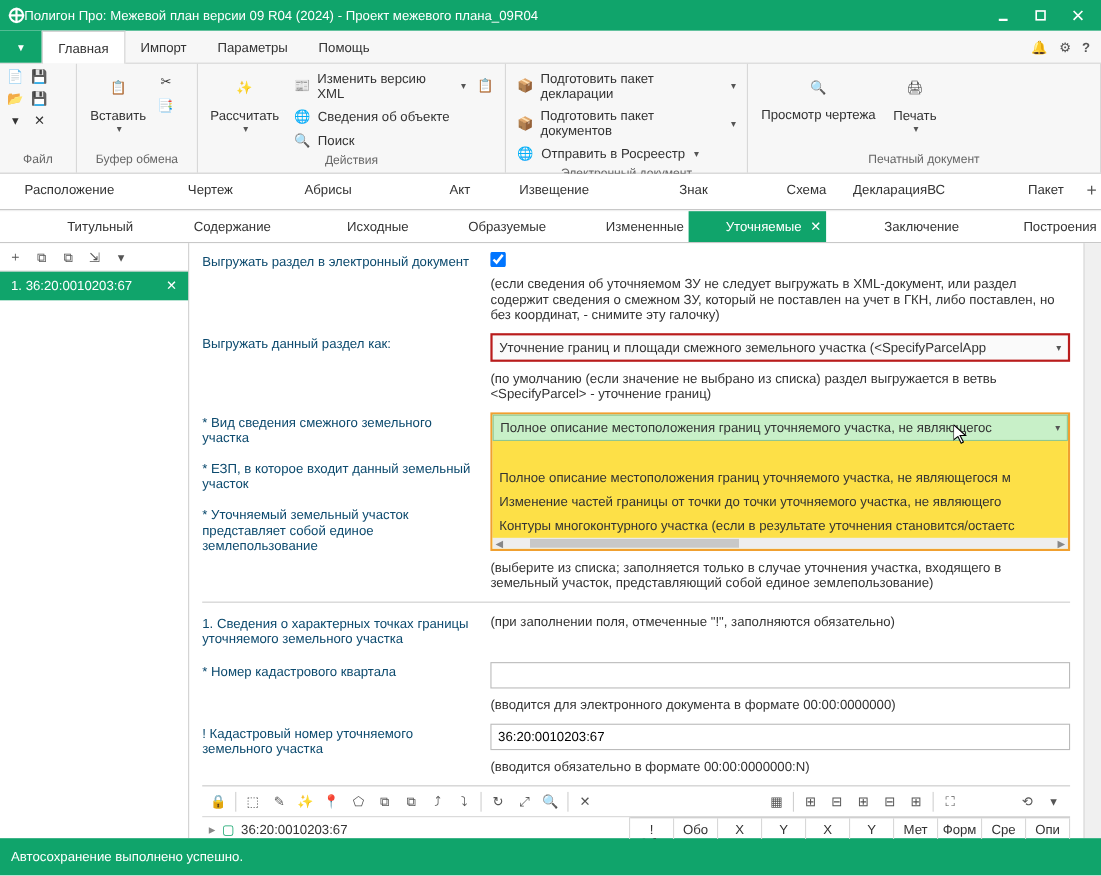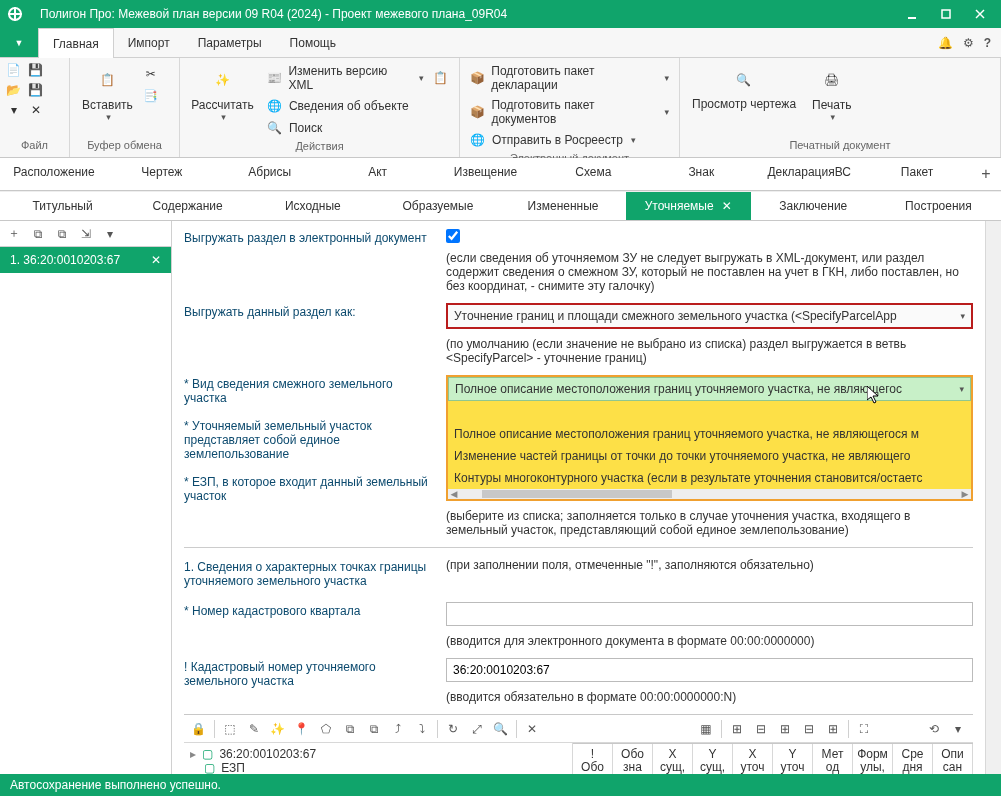--- a/index.html
+++ b/index.html
@@ -1,17 +1,17 @@
 <!DOCTYPE html>
 <html><head>
 <meta charset="utf-8">
 <style>
 *{box-sizing:border-box;margin:0;padding:0;font-family:"Segoe UI",Tahoma,sans-serif;font-size:12px}
 body{width:1001px;height:796px;background:#fff;display:flex;flex-direction:column;overflow:hidden;color:#333}
-.titlebar{height:28px;background:#10a46b;color:#fff;display:flex;align-items:center;padding:0 8px;gap:18px}
+.titlebar{height:28px;background:#10a46b;color:#fff;display:flex;align-items:center;padding:0 8px;gap:0}
 .titlebar .logo{width:14px;height:14px;border:2px solid #fff;border-radius:50%;position:relative}
 .titlebar .logo:before,.titlebar .logo:after{content:"";position:absolute;background:#fff}
 .titlebar .logo:before{width:2px;height:14px;left:4px;top:-2px}
 .titlebar .logo:after{width:14px;height:2px;top:4px;left:-2px}
 .titlebar .title{flex:1;font-size:12px}
 .winbtns{display:flex;gap:8px}
 .winbtn{width:26px;height:20px;display:flex;align-items:center;justify-content:center;cursor:pointer}
 .menubar{height:30px;background:#f7f7f7;display:flex;align-items:stretch;border-bottom:1px solid #d0d0d0}
 .filebtn{width:38px;background:#10a46b;display:flex;align-items:center;justify-content:center;color:#fff}
 .menutab{padding:0 14px;display:flex;align-items:center;cursor:pointer;color:#333}
@@ -23,21 +23,21 @@
 .rgroup .lbl{text-align:center;color:#666;font-size:11px;padding:2px 0}
 .rbtnbig{display:flex;flex-direction:column;align-items:center;justify-content:center;padding:2px 6px;cursor:pointer;min-width:48px}
 .rbtnbig .ic{width:32px;height:32px;display:flex;align-items:center;justify-content:center;margin-bottom:2px}
 .smallgrid{display:grid;grid-template-columns:auto auto;gap:4px 6px}
 .sic{width:16px;height:16px;display:flex;align-items:center;justify-content:center;cursor:pointer}
 .ritem{display:flex;align-items:center;gap:6px;padding:2px 4px;cursor:pointer}
 .ritem .ic{width:16px;height:16px;display:flex;align-items:center;justify-content:center}
 .caret{font-size:9px;color:#555;margin-left:2px}
 .tabs{display:flex;border-bottom:1px solid #c8c8c8;background:#fff}
 .tabs.second{border-top:1px solid #eee}
-.tab{flex:1 1 0;min-width:0;padding:7px 4px;text-align:center;cursor:pointer;color:#333;white-space:nowrap;overflow:hidden}
+.tab{flex:1 1 0;min-width:0;padding:7px 4px;text-align:right;cursor:pointer;color:#333;white-space:nowrap;overflow:hidden}
 .tab.active{background:#10a46b;color:#fff;position:relative}
 .tab.active .x{margin-left:8px}
 .tab.plus{flex:0 0 30px;font-size:16px;color:#555}
 .work{flex:1;display:flex;overflow:hidden}
 .lnav{width:172px;border-right:1px solid #d0d0d0;display:flex;flex-direction:column}
 .lnav .tools{height:26px;border-bottom:1px solid #d0d0d0;display:flex;align-items:center;gap:8px;padding:0 6px;color:#555}
 .lnav .item{background:#10a46b;color:#fff;padding:6px 10px;display:flex;align-items:center;justify-content:space-between;cursor:pointer}
 .form{flex:1;overflow-y:auto;padding:8px 12px;display:flex;flex-direction:column;gap:10px}
 .row{display:flex;gap:12px}
 .row .lab{width:250px;color:#0c4a6e;padding-top:2px}
@@ -53,21 +53,21 @@
 .ddscroll{height:10px;background:#eee;display:flex;align-items:center}
 .ddscroll .thumb{height:8px;width:190px;background:#c8c8c8;margin-left:22px}
 .ddscroll .ar{width:12px;text-align:center;color:#888;font-size:9px}
 .sectionhead{font-weight:normal;padding:4px 0}
 .bottompane{border-top:1px solid #c8c8c8;display:flex;flex-direction:column}
 .minitb{height:28px;display:flex;align-items:center;gap:6px;padding:0 6px;border-bottom:1px solid #d8d8d8;color:#555}
 .minitb .sep{width:1px;height:18px;background:#d0d0d0}
 .btb{width:18px;height:18px;display:flex;align-items:center;justify-content:center;cursor:pointer}
 .gridhdr{display:flex;height:36px;border-top:1px solid #c8c8c8}
 .gh{flex:0 0 40px;border-right:1px solid #d8d8d8;border-bottom:1px solid #d8d8d8;display:flex;flex-direction:column;align-items:center;justify-content:center;font-size:10px;color:#333;text-align:center;line-height:1.1}
-.statusbar{height:22px;background:#10a46b;color:#fff;display:flex;align-items:center;padding:0 10px;font-size:12px}
+.statusbar{height:34px;background:#10a46b;color:#fff;display:flex;align-items:center;padding:0 10px;font-size:12px}
 .scrollbar{width:16px;background:#f0f0f0;border-left:1px solid #d8d8d8}
 svg{display:block}
 .cursor{position:absolute;pointer-events:none;z-index:1000}
 </style>
 </head>
 <body>
 
 <div class="titlebar">
   <div class="logo"></div>
   <div class="title">Полигон Про: Межевой план версии 09 R04 (2024) - Проект межевого плана_09R04</div>
@@ -197,22 +197,22 @@
     <div class="lbl">Печатный документ</div>
   </div>
 </div>
 
 <div class="tabs">
   <div class="tab">Расположение</div>
   <div class="tab">Чертеж</div>
   <div class="tab">Абрисы</div>
   <div class="tab">Акт</div>
   <div class="tab">Извещение</div>
+  <div class="tab">Знак</div>
   <div class="tab">Схема</div>
-  <div class="tab">Знак</div>
   <div class="tab">ДекларацияВС</div>
   <div class="tab">Пакет</div>
   <div class="tab plus">+</div>
 </div>
 <div class="tabs second">
   <div class="tab">Титульный</div>
   <div class="tab">Содержание</div>
   <div class="tab">Исходные</div>
   <div class="tab">Образуемые</div>
   <div class="tab">Измененные</div>
@@ -254,22 +254,22 @@
               <span>Уточнение границ и площади смежного земельного участка (&lt;SpecifyParcelApp</span>
               <span class="caret">▾</span>
             </div>
         <div class="hint">(по умолчанию (если значение не выбрано из списка) раздел выгружается в ветвь &lt;SpecifyParcel&gt; - уточнение границ)</div>
       </div>
     </div>
 
     <div class="row" style="position:relative">
       <div class="lab" style="display:flex;flex-direction:column;gap:14px">
         <span>* Вид сведения смежного земельного участка</span>
+        <span>* ЕЗП, в которое входит данный земельный участок</span>
         <span>* Уточняемый земельный участок представляет собой единое землепользование</span>
-        <span>* ЕЗП, в которое входит данный земельный участок</span>
       </div>
       <div class="val">
         <div class="ddwrap">
           <div class="ddhead" style="position:relative">
             <span>Полное описание местоположения границ уточняемого участка, не являющегос</span>
                 <span class="caret">▾</span>
             <svg class="cursor" width="16" height="20" style="left:418px;top:8px">
                   <path d="M0 0 L0 14 L4 11 L7 17 L9 16 L6 10 L11 10 Z" fill="#fff" stroke="#000" stroke-width="1"></path>
                 </svg>
           </div>

